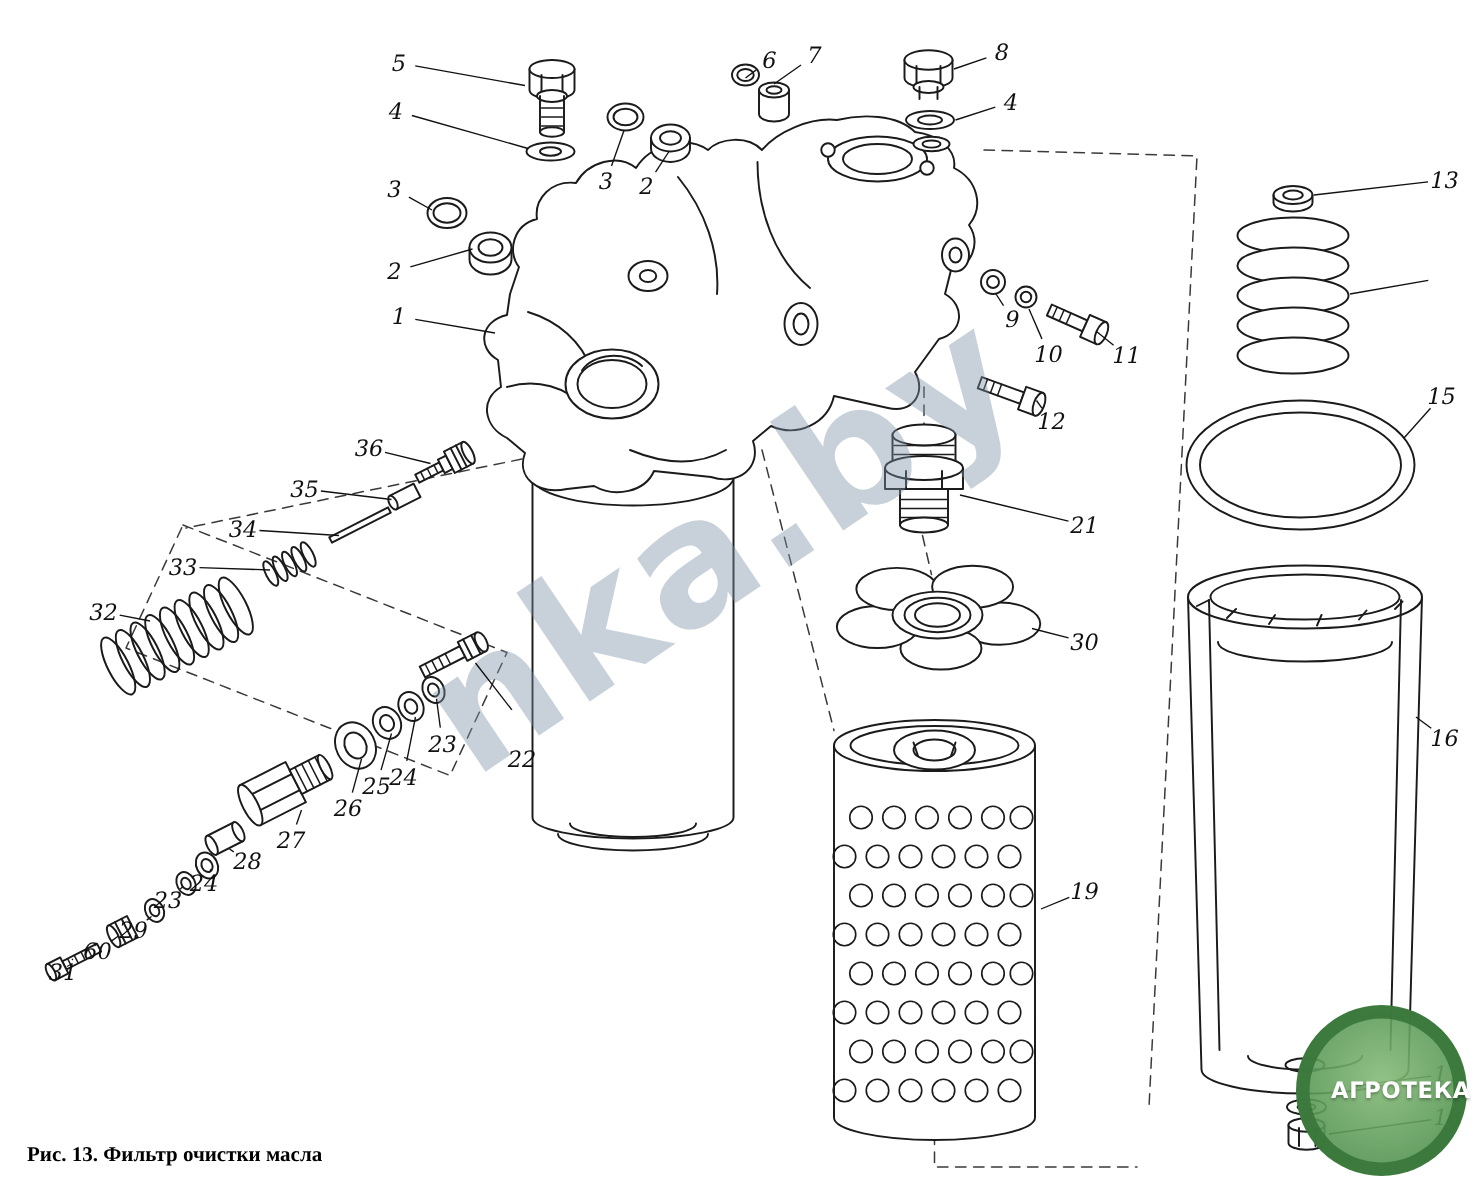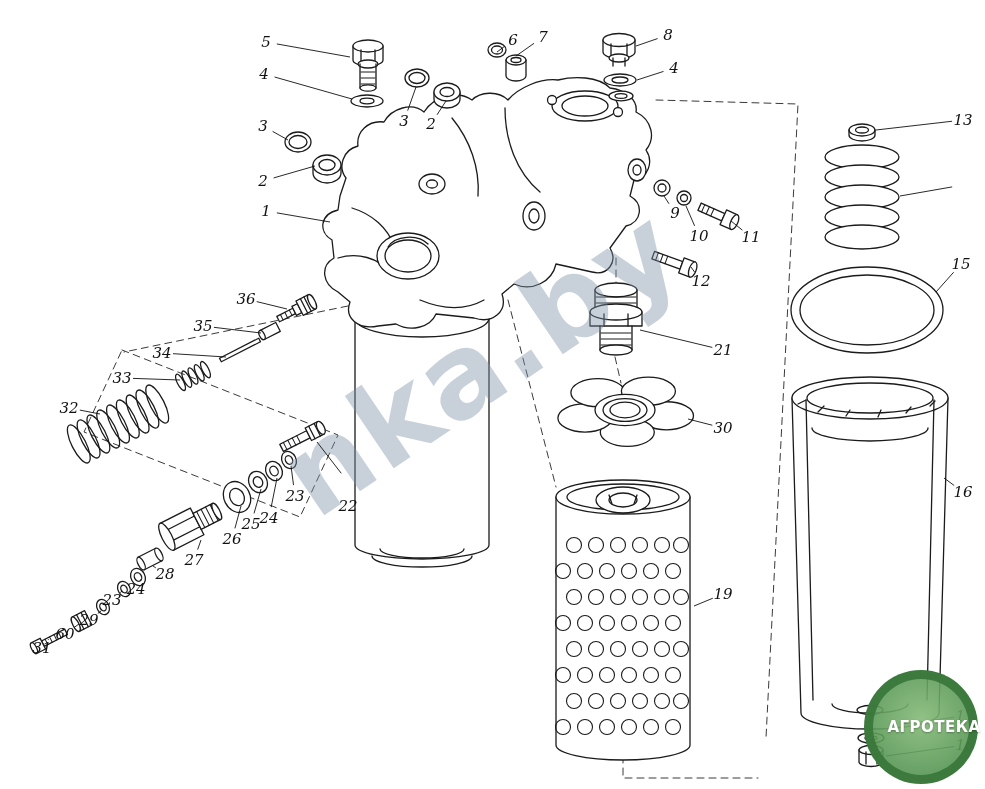--- a/index.html
+++ b/index.html
@@ -451,13 +451,14 @@
       <span class="part-label" style="left: 122px; top: 378px;">33</span>
       <span class="part-label" style="left: 162px; top: 353px;">34</span>
       <span class="part-label" style="left: 203px; top: 326px;">35</span>
       <span class="part-label" style="left: 246px; top: 299px;">36</span>
     </div>
 
   <div class="logo">
     <span>АГРОТЕКА</span>
   </div>
 
+  <div class="caption">Рис. 13. Фильтр очистки масла</div>
 </div>
 
 </body></html>

